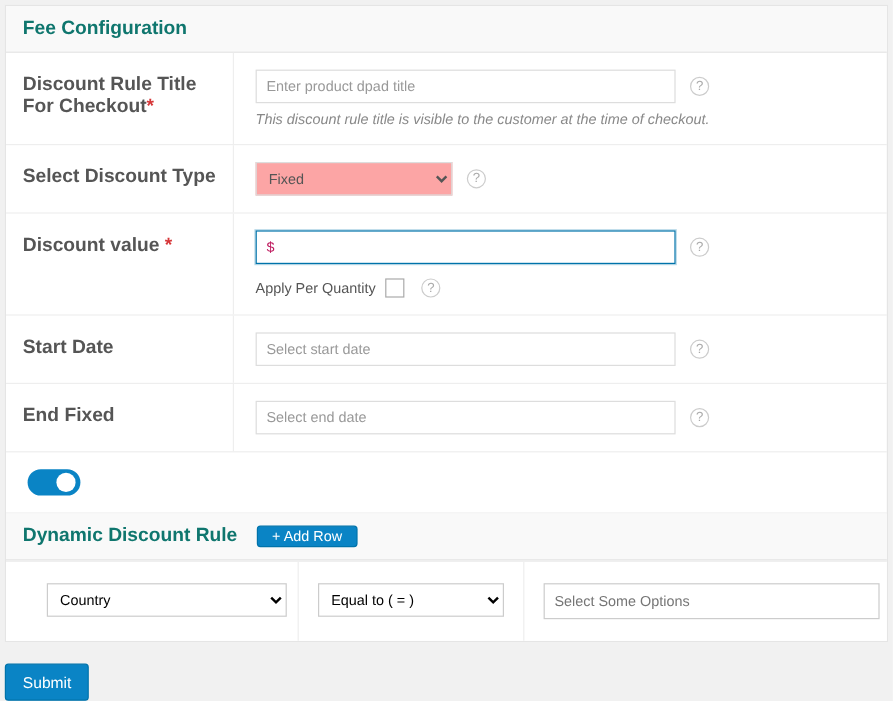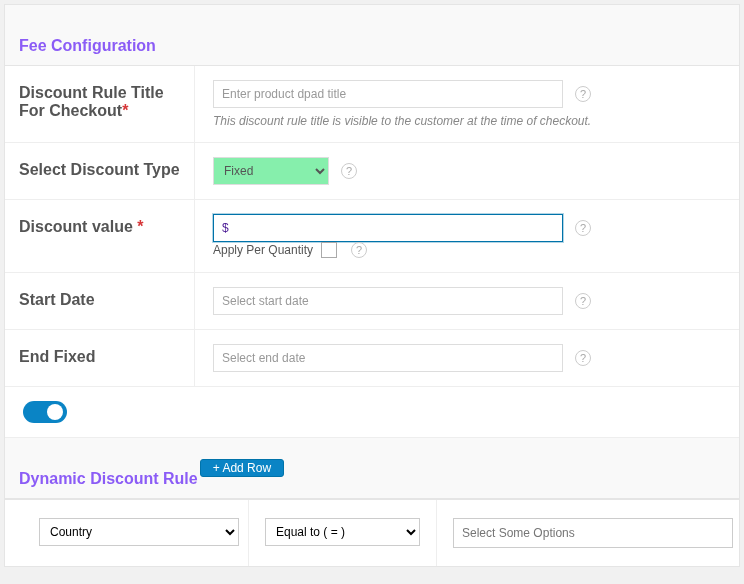--- a/index.html
+++ b/index.html
@@ -1,33 +1,33 @@
 <!DOCTYPE html>
 <html><head>
   <meta charset="utf-8">
   <style>
     * { box-sizing: border-box; margin: 0; padding: 0; }
     body { font-family: -apple-system, BlinkMacSystemFont, "Segoe UI", Arial, sans-serif; background: #f1f1f1; font-size: 13px; color: #444; width: 744px; }
     .panel { background: #fff; border: 1px solid #e5e5e5; margin: 4px 4px 0; }
     .panel-header { background: #f9f9f9; padding: 10px 14px; border-bottom: 1px solid #e5e5e5; }
-    .panel-header h2 { font-size: 16px; font-weight: 700; color: #8b5cf6; margin-top: 22px; }
-    .panel-header.with-button { display: flex; align-items: center; gap: 2px; }
+    .panel-header h2 { font-size: 16px; font-weight: 700; color: #0f766e; }
+    .panel-header.with-button { display: flex; align-items: center; gap: 16px; }
     .form-row { display: flex; border-bottom: 1px solid #eee; }
     .form-row:last-child { border-bottom: none; }
     .form-label-col { width: 190px; padding: 18px 14px; border-right: 1px solid #eee; font-size: 16px; color: #555; font-weight: 600; }
     .form-input-col { flex: 1; padding: 14px 18px; }
     .req { color: #d63638; }
-    .text-input { width: 350px; height: 28px; padding: 3px 8px; border: 1px solid #ddd; font-size: 12px; color: #4c1d95; background: #fff; }
+    .text-input { width: 350px; height: 28px; padding: 3px 8px; border: 1px solid #ddd; font-size: 12px; color: #be185d; background: #fff; }
     .text-input.focused { border: 1px solid #0073aa; box-shadow: 0 0 0 1px rgba(0,115,170,0.3); }
     .text-input::placeholder { color: #999; }
-    .select { height: 28px; width: 116px; padding: 2px 6px; border: 1px solid #ddd; background: #86efac; font-size: 12px; color: #555; }
+    .select { height: 28px; width: 164px; padding: 2px 6px; border: 1px solid #ddd; background: #fca5a5; font-size: 12px; color: #555; }
     .help-text { margin-top: 6px; font-style: italic; color: #888; font-size: 12px; }
     .help-icon { display: inline-flex; align-items: center; justify-content: center; width: 16px; height: 16px; border: 1px solid #ccc; border-radius: 50%; color: #aaa; font-size: 11px; margin-left: 12px; vertical-align: middle; cursor: help; }
     .inline-group { display: flex; align-items: center; }
-    .sub-row { display: flex; align-items: center; font-size: 12px; color: #555; }
+    .sub-row { margin-top: 12px; display: flex; align-items: center; font-size: 12px; color: #555; }
     .sub-row .chk { width: 16px; height: 16px; border: 1px solid #aaa; margin-left: 8px; background: #fff; }
     .toggle { width: 44px; height: 22px; background: #0a84c5; border-radius: 11px; position: relative; cursor: pointer; }
     .toggle-knob { position: absolute; width: 16px; height: 16px; background: #fff; border-radius: 50%; top: 3px; right: 4px; }
     .btn-primary { background: #0a84c5; color: #fff; border: 1px solid #0073aa; padding: 1px 12px; font-size: 12px; border-radius: 3px; cursor: pointer; }
     .rule-grid { display: flex; border-top: 1px solid #e5e5e5; background: #fff; }
     .rule-cell { padding: 18px 16px; border-right: 1px solid #eee; }
     .rule-cell:last-child { border-right: none; flex: 1; }
     .rule-select { width: 200px; height: 28px; padding: 2px 6px; border: 1px solid #ccc; background: #fff; font-size: 12px; }
     .rule-select.sm { width: 155px; }
     .multi-input { width: 280px; height: 30px; padding: 4px 8px; border: 1px solid #ccc; font-size: 12px; color: #999; background: #fff; }

